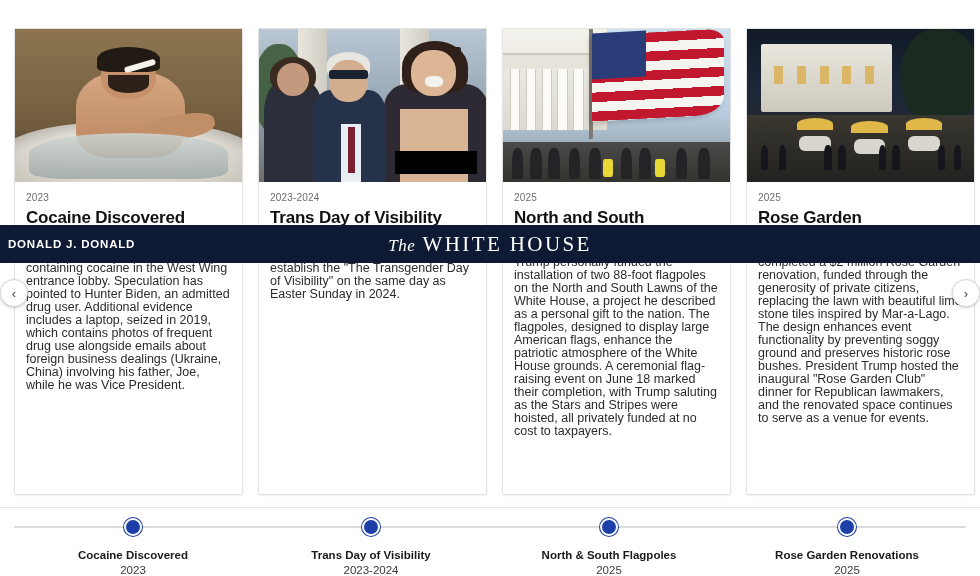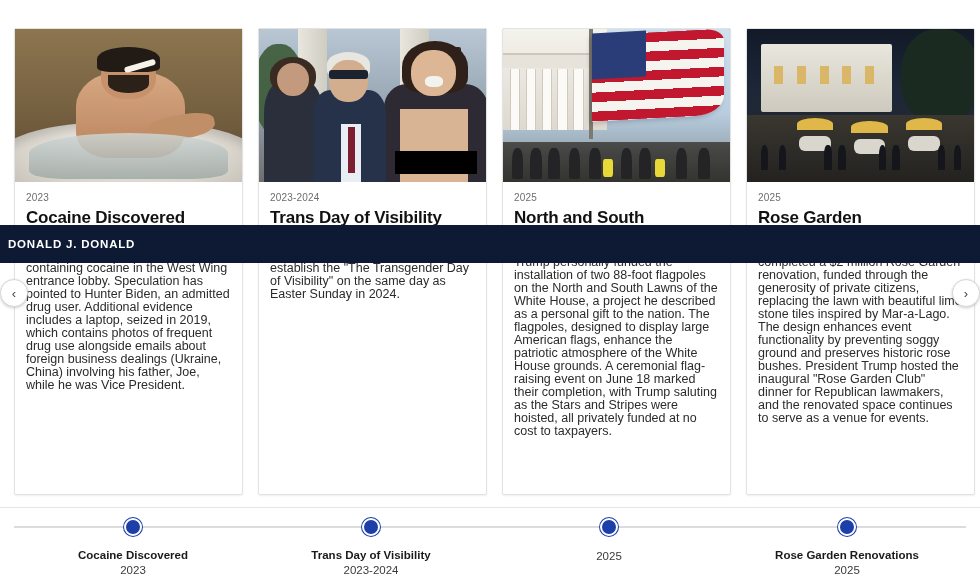--- a/index.html
+++ b/index.html
@@ -601,20 +601,24 @@
         <div class="card-year">2025</div>
         <div class="card-title">Rose Garden Renovations</div>
         <div class="card-text">completed a $2 million Rose Garden renovation, funded through the generosity of private citizens, replacing the lawn with beautiful lime stone tiles inspired by Mar-a-Lago. The design enhances event functionality by preventing soggy ground and preserves historic rose bushes. President Trump hosted the inaugural "Rose Garden Club" dinner for Republican lawmakers, and the renovated space continues to serve as a venue for events.</div>
       </div>
     </div>
 
   </div>
 
   <div class="wh-bar">
     <span class="wh-bar-left">DONALD J. DONALD</span>
+    <span class="wh-logo">
+      <span class="the">The</span>
+      <span>WHITE HOUSE</span>
+    </span>
   </div>
 
   <div class="arrow left">
     <span>‹</span>
   </div>
   <div class="arrow right">
     <span>›</span>
   </div>
 
   <div class="timeline">
@@ -625,20 +629,21 @@
         <div class="tl-label">Cocaine Discovered</div>
         <div class="tl-year">2023</div>
       </div>
       <div class="tl-item">
         <div class="tl-dot"></div>
         <div class="tl-label">Trans Day of Visibility</div>
         <div class="tl-year">2023-2024</div>
       </div>
       <div class="tl-item">
         <div class="tl-dot"></div>
+        <div class="tl-label">North &amp; South Flagpoles</div>
         <div class="tl-year">2025</div>
       </div>
       <div class="tl-item">
         <div class="tl-dot"></div>
         <div class="tl-label">Rose Garden Renovations</div>
         <div class="tl-year">2025</div>
       </div>
     </div>
   </div>
 

